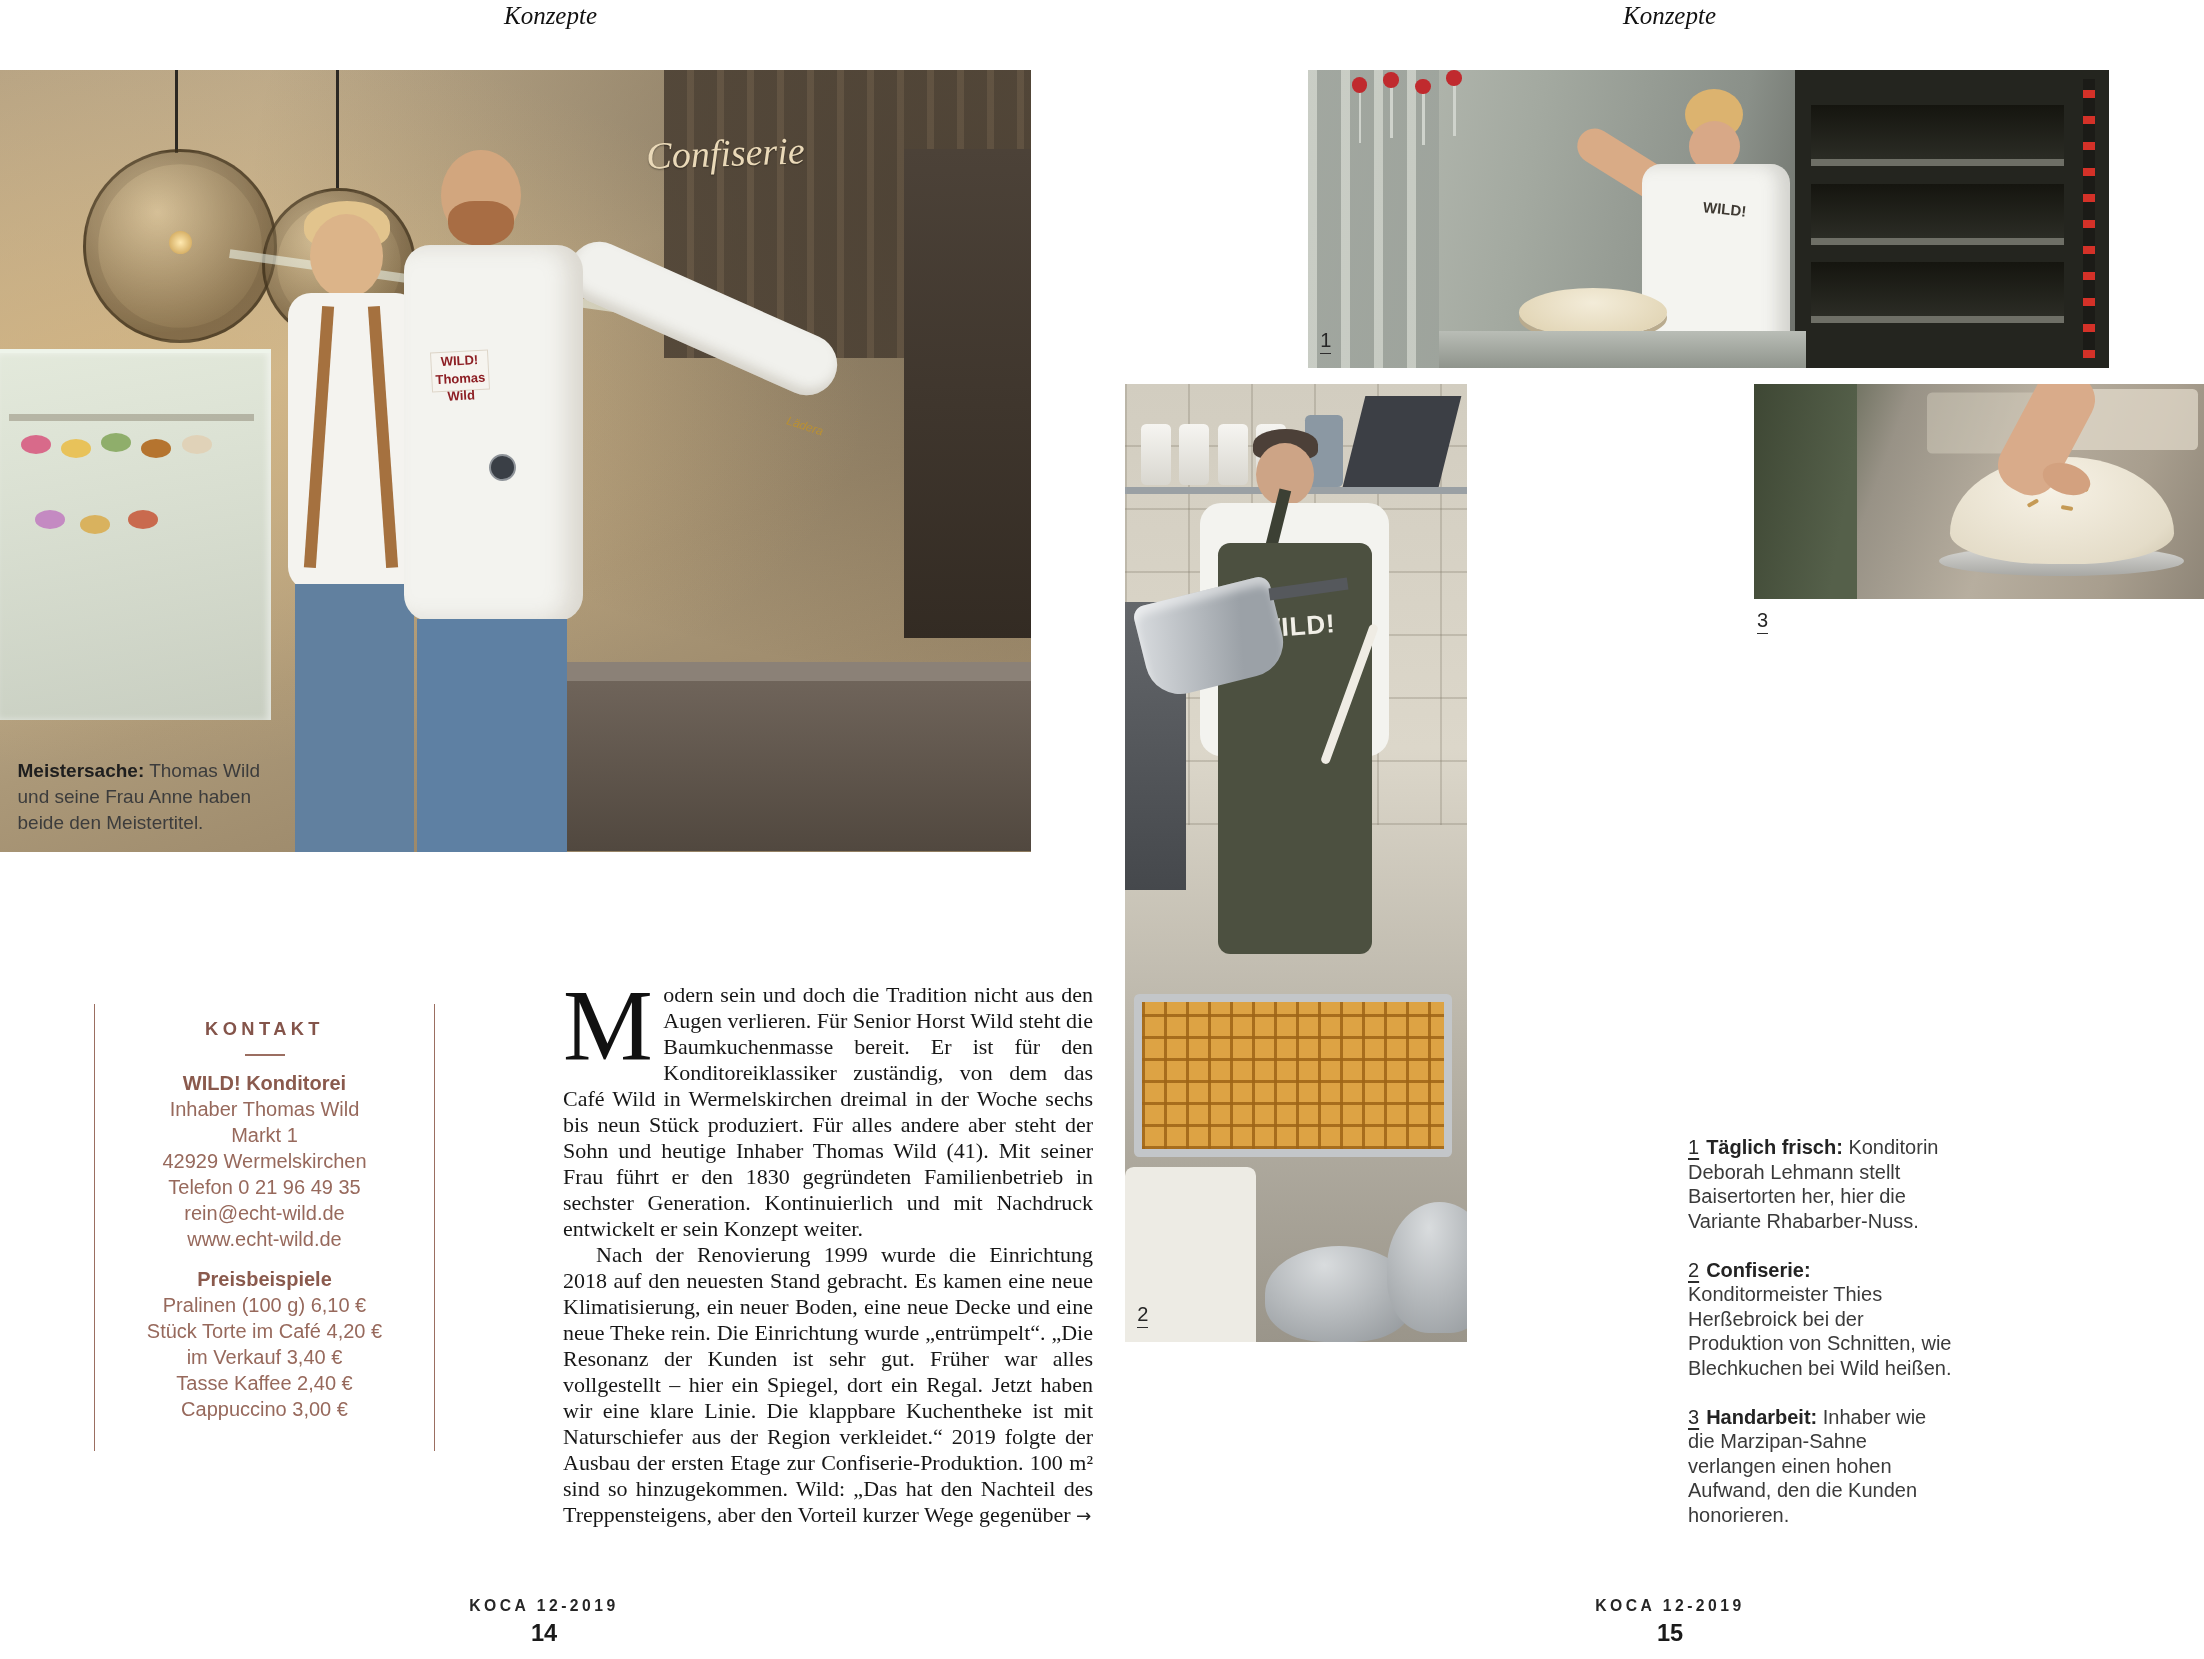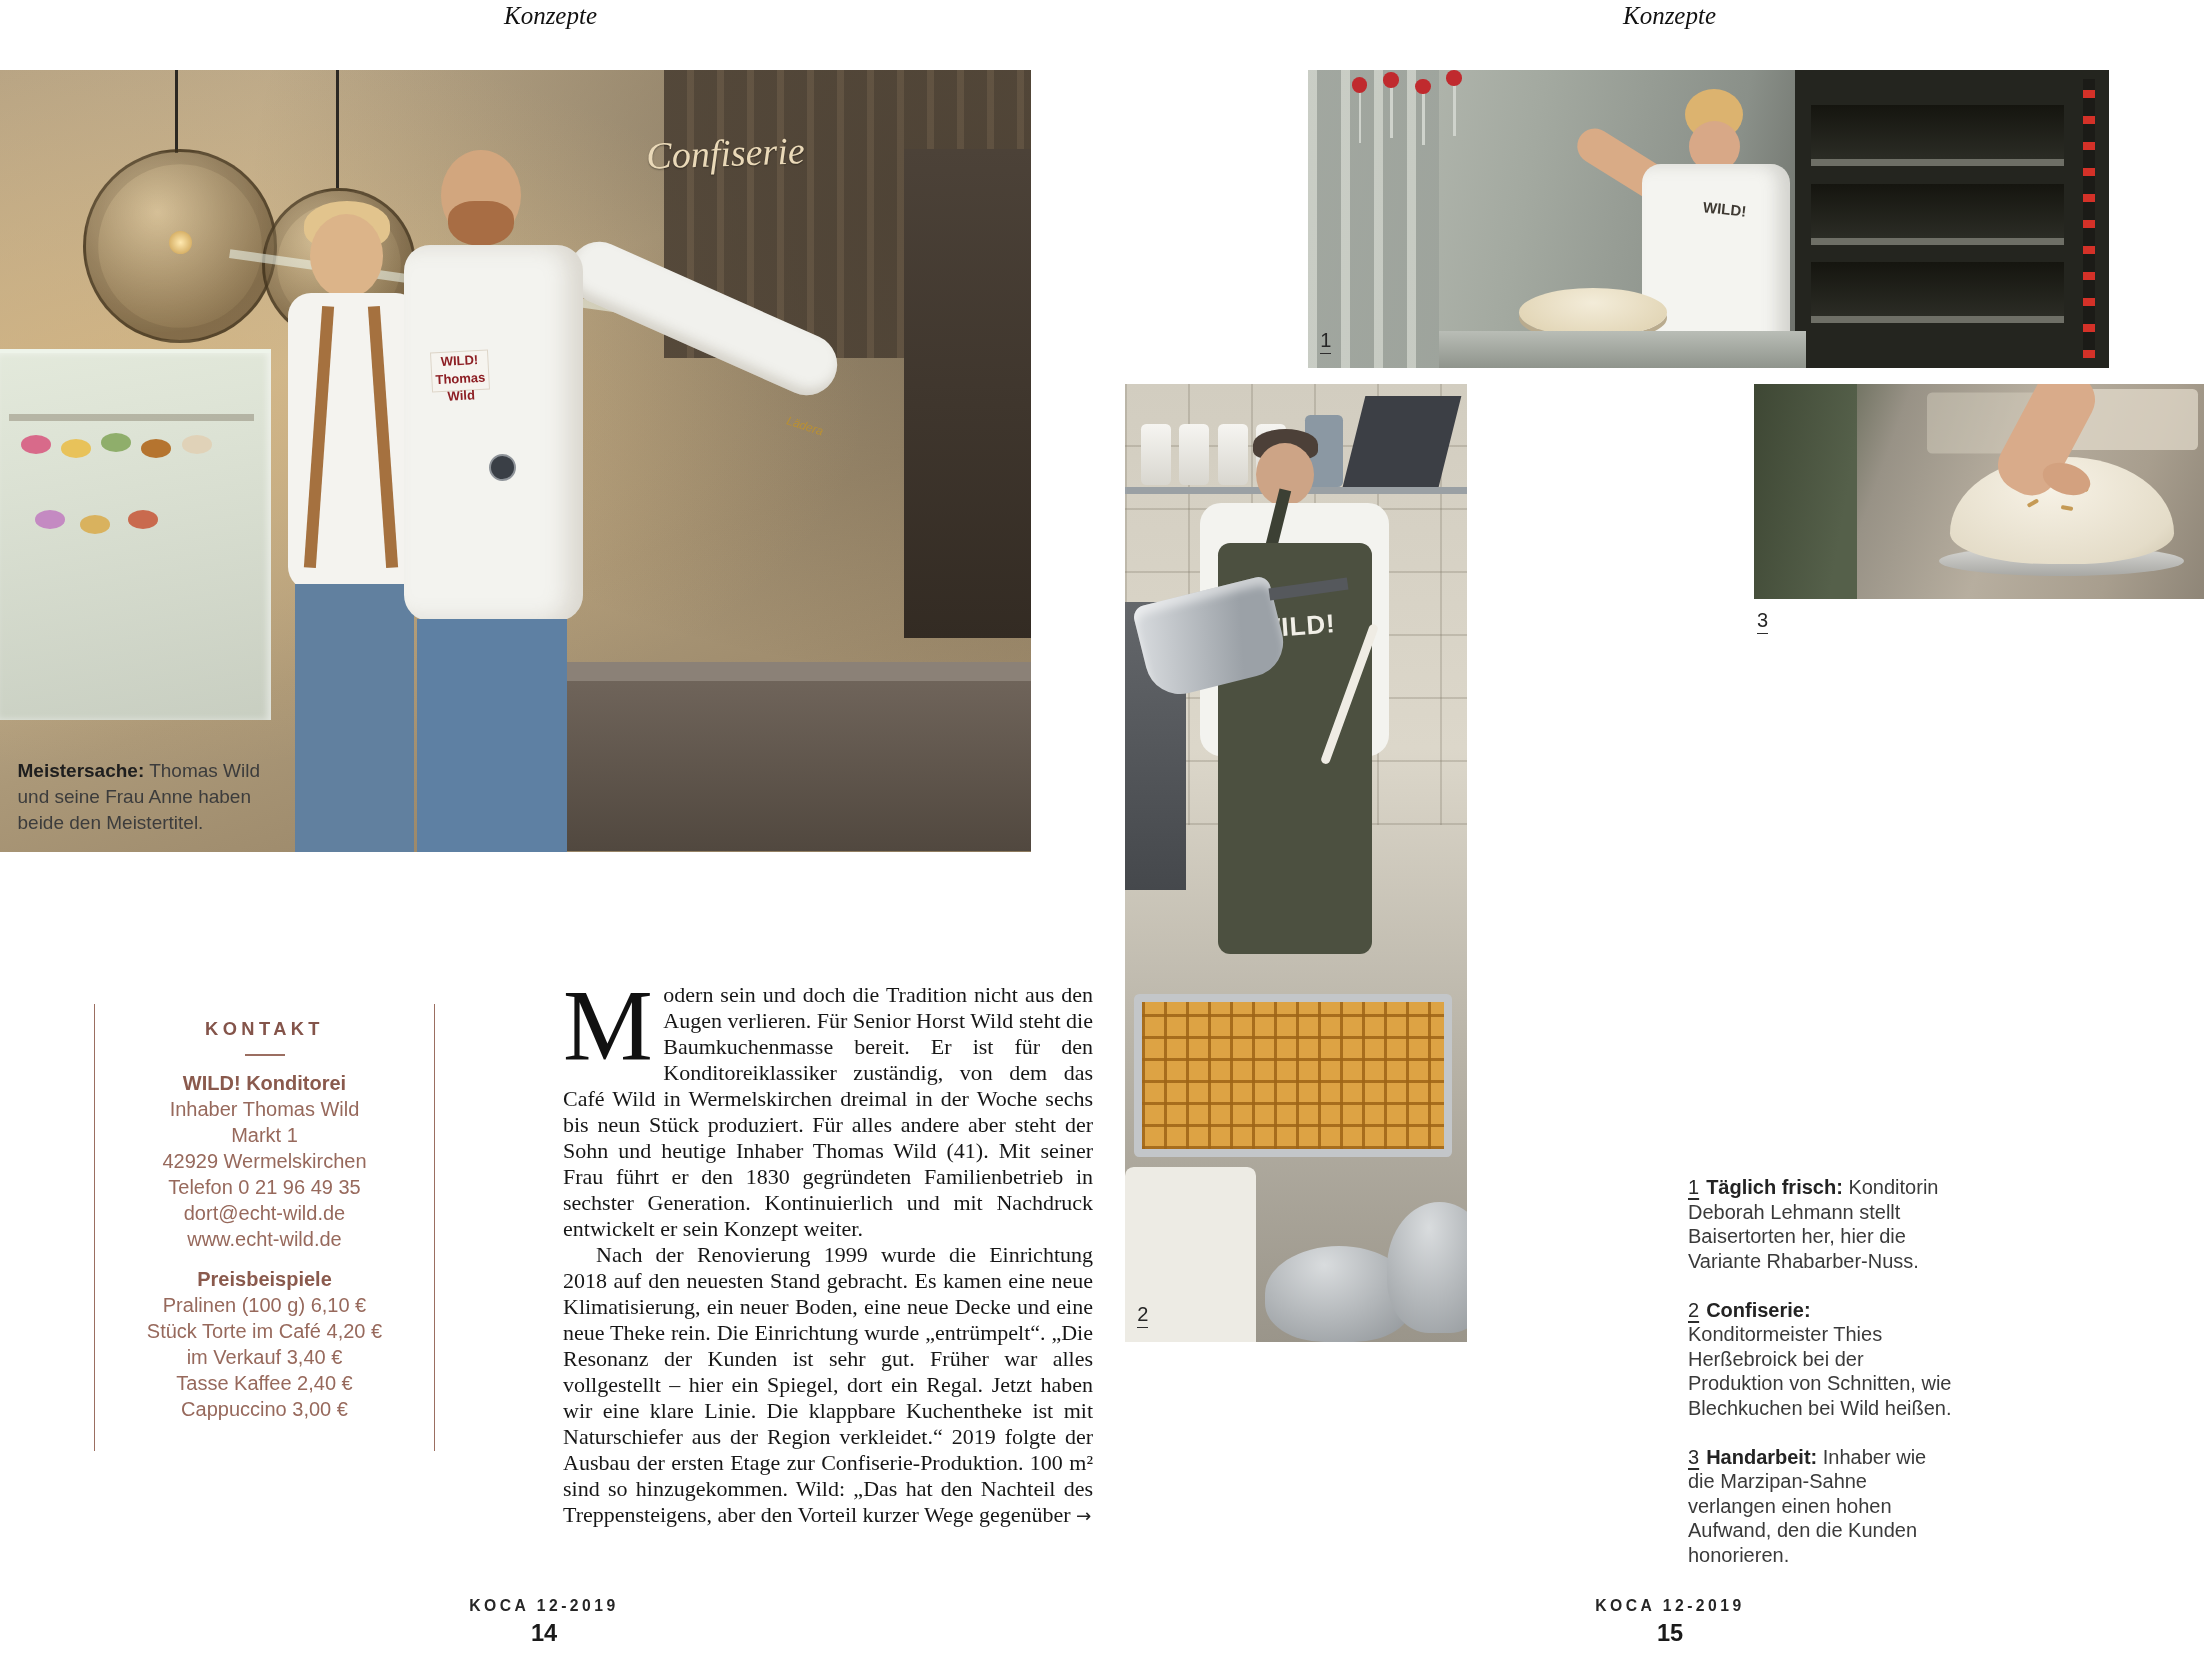--- a/index.html
+++ b/index.html
@@ -165,21 +165,21 @@
   
   .article{position:absolute;left:563px;top:982px;width:530px;
         font-family:"Liberation Serif",serif;font-size:22px;line-height:26px;color:#171717;text-align:justify;}
   .article p{margin:0;}
   .dropcap{float:left;font-family:"Liberation Serif",serif;font-size:101px;line-height:80px;
         padding:3.5px 10.5px 0 0;color:#111;}
   .p2b{text-indent:33px;}
   .arrow{font-family:"DejaVu Sans",sans-serif;font-size:18.3px;color:#222;}
 
   
-  .caps{position:absolute;left:1688px;top:1135px;width:264px;font-size:20px;line-height:24.5px;color:#3a3a3a;margin-top:40px;}
+  .caps{position:absolute;left:1688px;top:1135px;width:264px;font-size:20px;line-height:24.5px;color:#3a3a3a;}
   .cap{margin-bottom:24.5px;}
   .cap-num{text-decoration:underline;text-underline-offset:4.4px;color:#2b2b2b;margin-right:7px;}
   .cap-bold{font-weight:bold;color:#232323;}
 </style>
 </head>
 <body>
 
 <div class="spread">
 
   <div class="konzepte left">Konzepte</div>
@@ -234,21 +234,21 @@
   </div>
 
   <div class="kontakt">
     <div class="k-head">KONTAKT</div>
     <div class="k-rule"></div>
     <div class="k-bold">WILD! Konditorei</div>
     <div>Inhaber Thomas Wild</div>
     <div>Markt 1</div>
     <div>42929 Wermelskirchen</div>
     <div>Telefon 0 21 96 49 35</div>
-    <div>dort@echt-wild.de</div>
+    <div>rein@echt-wild.de</div>
     <div>www.echt-wild.de</div>
     <div class="k-prices-head">Preisbeispiele</div>
     <div>Pralinen (100 g) 6,10 €</div>
     <div>Stück Torte im Café 4,20 €</div>
     <div>im Verkauf 3,40 €</div>
     <div>Tasse Kaffee 2,40 €</div>
     <div>Cappuccino 3,00 €</div>
   </div>
 
   <div class="article">

